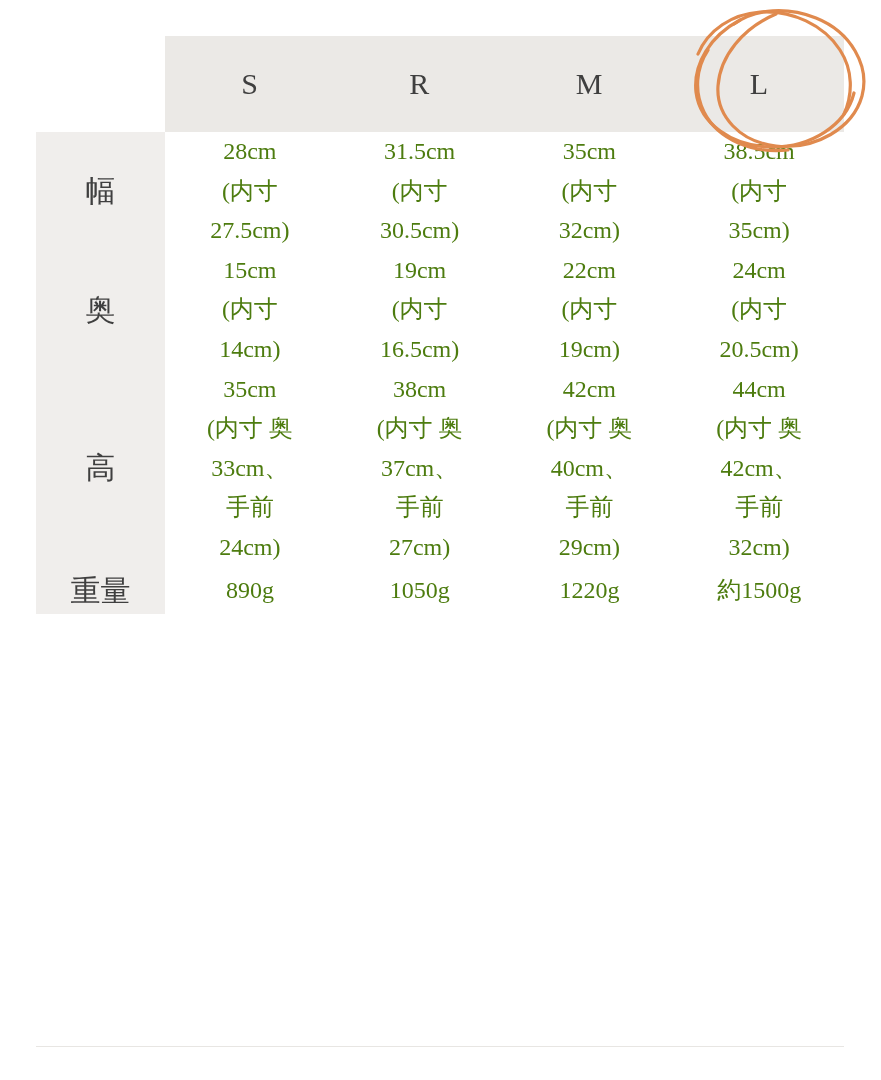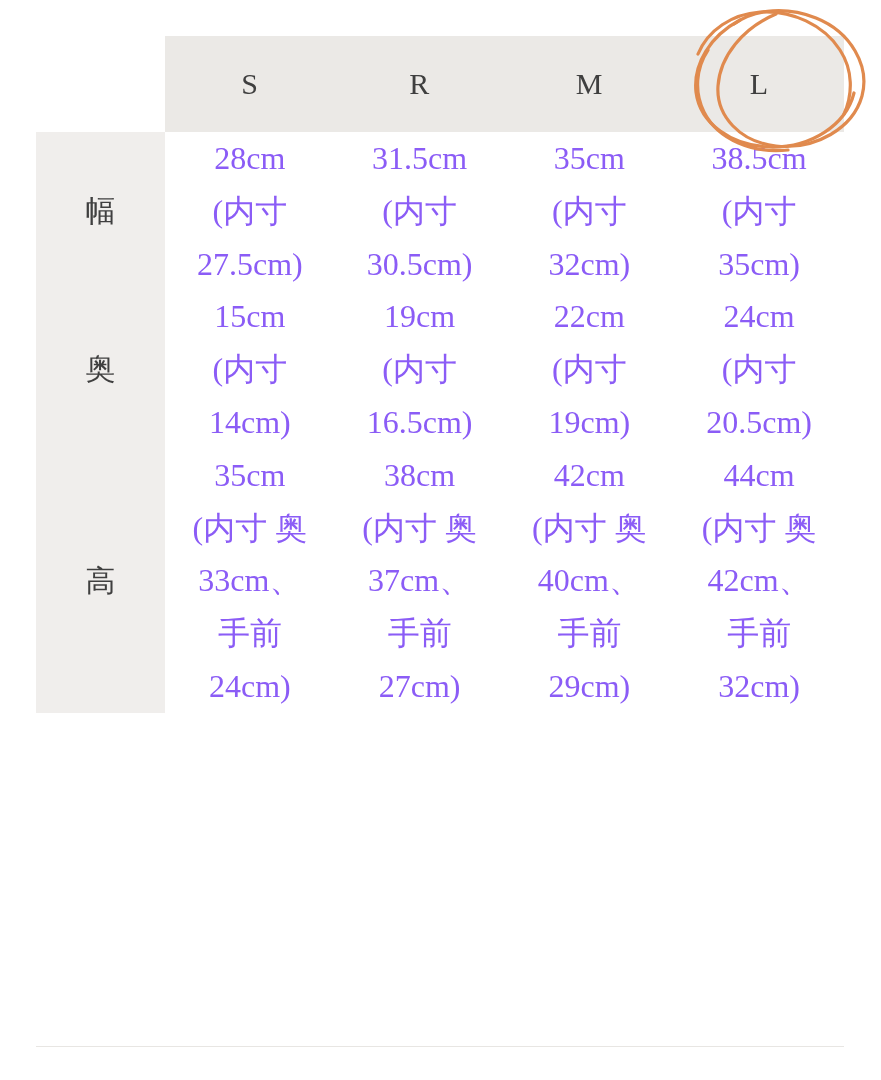--- a/index.html
+++ b/index.html
@@ -54,22 +54,22 @@
   }
   
   .row-label {
     background: #f0eeec;
     font-size: 30px;
     color: #3f3f3f;
     line-height: 1.55;
   }
   .data-cell {
     background: #ffffff;
-    font-size: 32px;
-    color: #8b5cf6;
+    font-size: 24px;
+    color: #4d7c0f;
     line-height: 1.65;
     padding: 16px 4px 18px 4px;
   }
   .data-cell .line { display: block; white-space: nowrap; }
   .row-sep td {
     border-top: 1px solid #e3e1de;
   }
   .tbl-bottom td {
     border-bottom: 1px solid #e8e6e3;
   }
@@ -188,20 +188,35 @@
         </td>
         <td class="data-cell">
           <span class="line">44cm</span>
           <span class="line">(内寸 奥</span>
           <span class="line">42cm、</span>
           <span class="line">手前</span>
           <span class="line">32cm)</span>
         </td>
       </tr>
 
+      <tr class="row-sep">
+        <td class="row-label">重量</td>
+        <td class="data-cell">
+          <span class="line">890g</span>
+        </td>
+        <td class="data-cell">
+          <span class="line">1050g</span>
+        </td>
+        <td class="data-cell">
+          <span class="line">1220g</span>
+        </td>
+        <td class="data-cell">
+          <span class="line">約1500g</span>
+        </td>
+      </tr>
 
 
     </tbody>
   </table>
 
   <svg class="scribble" viewBox="0 0 240 175" xmlns="http://www.w3.org/2000/svg">
     <g fill="none" stroke="#e08a4e" stroke-width="3.2" stroke-linecap="round">
       <path d="M128 20 C95 34, 72 62, 70 92 C68 122, 92 148, 128 152 C168 156, 205 134, 214 102 C222 72, 203 38, 168 24 C140 13, 108 14, 86 30"></path>
       <path d="M92 26 C62 42, 45 70, 48 98 C52 130, 84 152, 122 153 C163 154, 198 131, 206 99"></path>
       <path d="M196 120 C205 100, 205 76, 192 56 C176 31, 144 16, 112 18 C84 20, 60 36, 50 60"></path>

